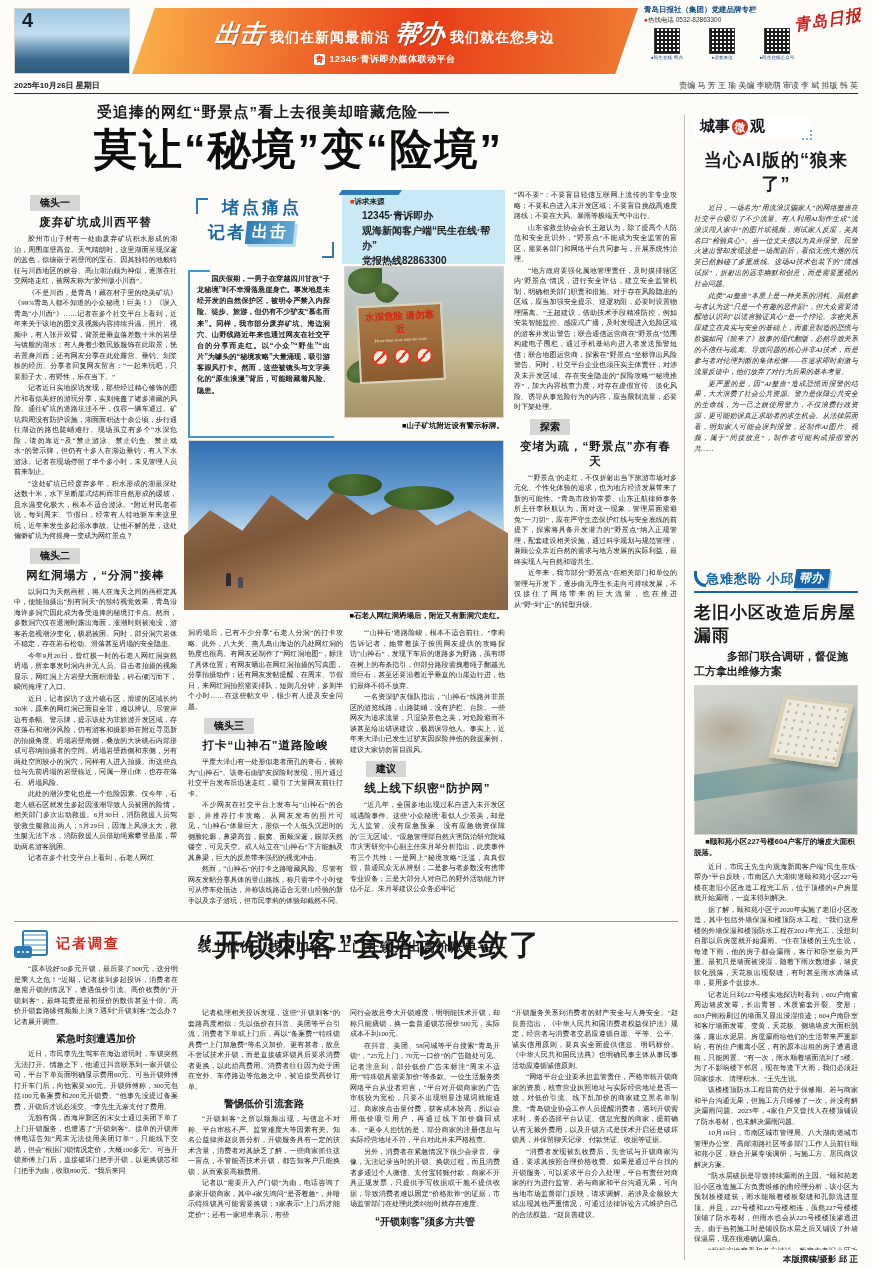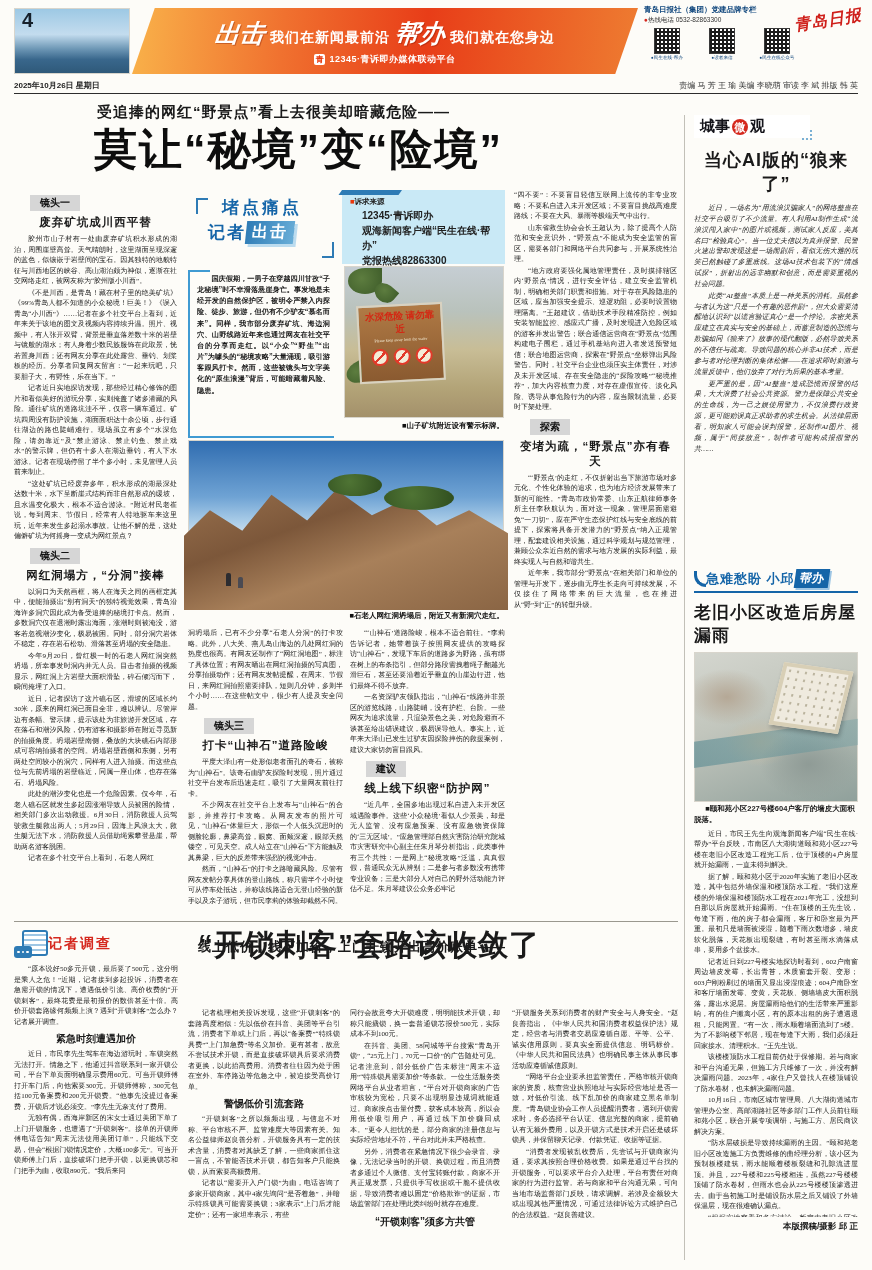--- a/index.html
+++ b/index.html
@@ -114,21 +114,21 @@
   .hd2-a{font:900 13px "Liberation Sans",sans-serif;color:#1565a8;letter-spacing:1px;}
   .hd2-b{font:900 12px "Liberation Sans",sans-serif;color:#fff;background:#1565a8;padding:1px 5px;transform:skewX(-8deg);box-shadow:2px 2px 0 #9ec6e4;}
   .hd2-title{font:900 17px "Liberation Sans",sans-serif;letter-spacing:1px;margin:8px 0 2px;}
   .hd2-sub{font:800 11px "Liberation Sans",sans-serif;line-height:1.4;text-indent:3em;}
   .cap3{font:800 7.5px "Liberation Sans",sans-serif;line-height:1.45;text-indent:1.5em;}
   .hd2-body{height:388px;overflow:hidden;margin-top:3px;}
   .hd2-body p{margin:0 0 1px;text-indent:2em;text-align:justify;font-size:7px;line-height:1.5;}
   .page-credit{text-align:right;font:800 8.5px "Liberation Sans",sans-serif;margin-top:4px;}
   
   .bot-rule{left:14px;top:921px;width:664px;height:1px;background:#9a988f;}
-  .inv-head{display:flex;align-items:center;gap:0;margin:2px 0 6px;}
+  .inv-head{display:flex;align-items:center;gap:8px;margin:2px 0 6px;}
   .inv-icon{width:34px;height:28px;position:relative;}
   .inv-doc{position:absolute;right:0;top:0;width:22px;height:22px;background:
       repeating-linear-gradient(0deg,#fff 0 3px,#9ec6e4 3px 5px);border:2px solid #2e7bb5;border-radius:3px;}
   .inv-bubble{position:absolute;left:0;bottom:0;width:18px;height:12px;background:#2e7bb5;border-radius:3px;
       display:flex;align-items:center;justify-content:center;gap:2px;}
   .inv-bubble i{width:2.5px;height:2.5px;border-radius:50%;background:#fff;}
   .inv-txt{font:900 14px "Liberation Sans",sans-serif;color:#d5281e;letter-spacing:2px;}
   .lock-kicker{left:198px;top:938px;font:800 13px "Liberation Sans",sans-serif;letter-spacing:1px;}
   .lock-title{left:198px;top:925px;width:478px;font:900 30px "Liberation Sans",sans-serif;letter-spacing:1px;}
 </style>
@@ -306,20 +306,21 @@
         <p>此类“AI整蛊”本质上是一种关系的消耗。虽然参与者认为这“只是一个有趣的恶作剧”，但大众需要清醒地认识到“以谎言验证真心”是一个悖论。亲密关系应建立在真实与安全的基础上，而蓄意制造的恐慌与欺骗如同《狼来了》故事的现代翻版，必然导致关系的不信任与疏离。导致问题的核心并非AI技术，而是参与者对伦理判断的集体松懈——在追求即时刺激与流量反馈中，他们放弃了对行为后果的基本考量。</p>
         <p>更严重的是，因“AI整蛊”造成恐慌而报警的结果，大大浪费了社会公共资源。警力是保障公共安全的生命线，为一己之娱使用警力，不仅浪费行政资源，更可能贻误真正求助者的求生机会。从法律层面看，明知家人可能会误判报警，还制作AI图片、视频，属于“间接故意”，制作者可能构成报假警的共……</p>
       </div>
 
     <div class="hd2-logo">
       <span class="hd2-swoosh"></span>
       <span class="hd2-a">急难愁盼 小邱</span>
       <span class="hd2-b">帮办</span>
     </div>
     <div class="hd2-title">老旧小区改造后房屋漏雨</div>
+    <div class="hd2-sub">多部门联合调研，督促施工方拿出维修方案</div>
     <div class="photo photo3">
       <div class="streak"></div>
       <div class="panel"></div>
     </div>
     <div class="cap3">■颐和苑小区227号楼604户客厅的墙皮大面积脱落。</div>
     <div class="hd2-body bt">
         <p>近日，市民王先生向观海新闻客户端“民生在线·帮办”平台反映，市南区八大湖街道颐和苑小区227号楼在老旧小区改造工程完工后，位于顶楼的4户房屋就开始漏雨，一直未得到解决。</p>
         <p>据了解，颐和苑小区于2020年实施了老旧小区改造，其中包括外墙保温和楼顶防水工程。“我们这座楼的外墙保温和楼顶防水工程在2021年完工，没想到自那以后房屋就开始漏雨。”住在顶楼的王先生说，每逢下雨，他的房子都会漏雨，客厅和卧室最为严重。最初只是墙面被浸湿，随着下雨次数增多，墙皮软化脱落，天花板出现裂缝，有时甚至雨水滴落成串，要用多个盆接水。</p>
         <p>记者近日到227号楼实地探访时看到，602户南窗周边墙皮发霉，长出青苔，木质窗套开裂、变形；603户刚粉刷过的墙面又显出浸湿痕迹；604户南卧室和客厅墙面发霉、变黄，天花板、侧墙墙皮大面积脱落，露出水泥层。房屋漏雨给他们的生活带来严重影响，有的住户搬离小区，有的原本出租的房子遭遇退租，只能闲置。“有一次，雨水顺着墙面流到了5楼。为了不影响楼下邻居，现在每逢下大雨，我们必须赶回家接水、清理积水。”王先生说。</p>
         <p>该楼楼顶防水工程目前仍处于保修期。若与商家和平台沟通无果，但施工方只维修了一次，并没有解决漏雨问题。2023年，4家住户又曾找人在楼顶铺设了防水卷材，也未解决漏雨问题。</p>

